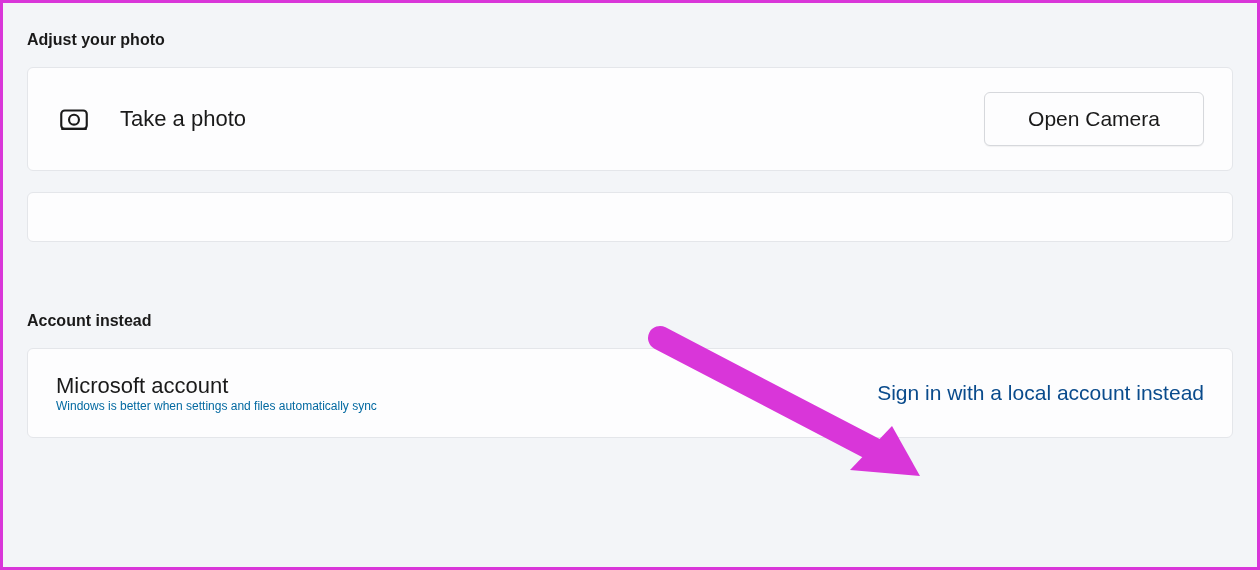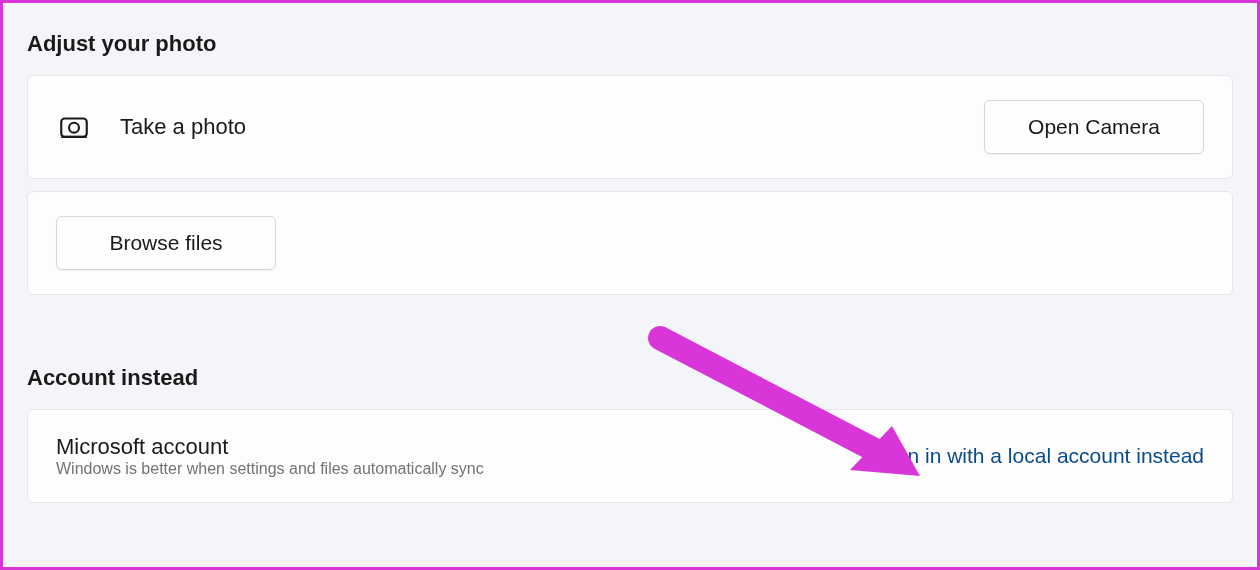--- a/index.html
+++ b/index.html
@@ -15,38 +15,38 @@
       position: relative;
       overflow: hidden;
     }
     .container {
       padding: 20px 24px;
       border: 3px solid #d936d9;
       width: 100%;
       height: 100%;
     }
     .section-title {
-      font-size: 22px;
+      font-size: 16px;
       font-weight: 600;
       color: #1a1a1a;
       margin-bottom: 18px;
       margin-top: 8px;
     }
     .section-title.account {
       margin-top: 70px;
     }
     .card {
       background: #fdfdfe;
       border: 1px solid #e4e6ea;
       border-radius: 6px;
       padding: 24px 28px;
       display: flex;
       align-items: center;
       justify-content: space-between;
-      margin-bottom: 12px;
+      margin-bottom: 21px;
     }
     .card-left {
       display: flex;
       align-items: center;
       gap: 28px;
     }
     .icon-wrapper {
       width: 36px;
       height: 36px;
       display: flex;
@@ -84,22 +84,22 @@
     .account-left {
       display: flex;
       flex-direction: column;
     }
     .account-title {
       font-size: 22px;
       color: #1a1a1a;
       font-weight: 400;
     }
     .account-subtitle {
-      font-size: 16px;
-      color: #737373;
+      font-size: 12px;
+      color: #0369a1;
       font-weight: 400;
     }
     .link {
       color: #0a4b8c;
       font-size: 21px;
       cursor: pointer;
       text-decoration: none;
     }
     .arrow-annotation {
       position: absolute;
@@ -125,21 +125,20 @@
           <circle cx="12" cy="12.5" r="3.5"></circle>
           <path d="M3 19 h18" stroke-width="1.5"></path>
         </svg>
       </div>
       <div class="card-label">Take a photo</div>
     </div>
     <button class="btn">Open Camera</button>
   </div>
 
   <div class="card">
-    <button class="btn">Browse files</button>
   </div>
 
   <div class="section-title account">Account instead</div>
 
   <div class="account-card">
     <div class="account-left">
       <div class="account-title">Microsoft account</div>
       <div class="account-subtitle">Windows is better when settings and files automatically sync</div>
     </div>
     <a class="link">Sign in with a local account instead</a>

